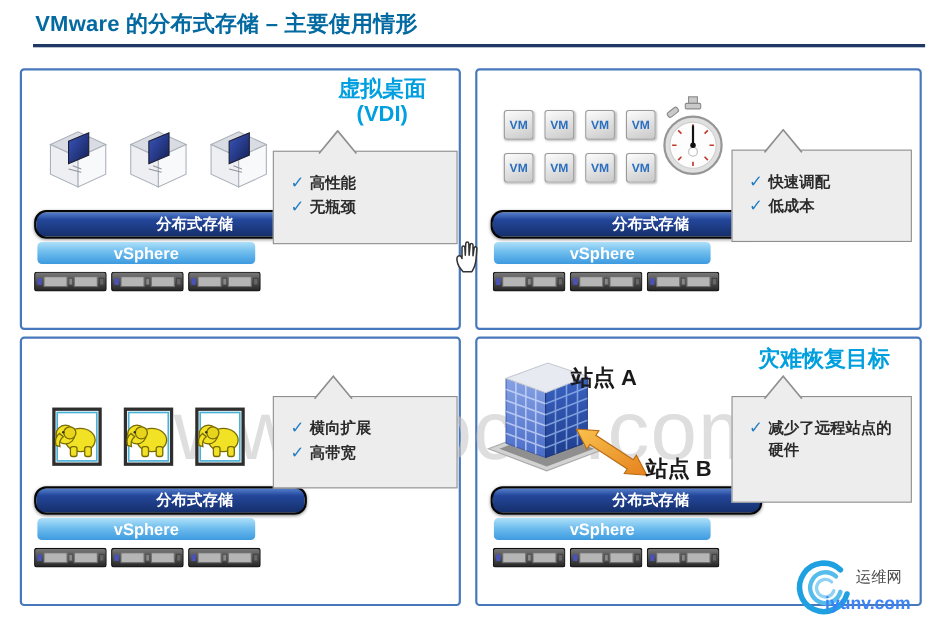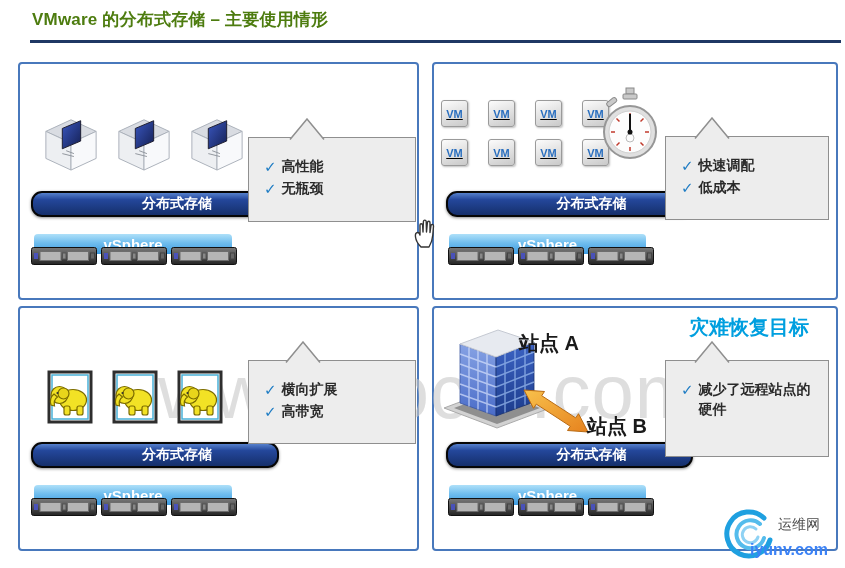--- a/index.html
+++ b/index.html
@@ -1,19 +1,19 @@
 <!DOCTYPE html>
 <html><head>
 <meta charset="utf-8">
 <style>
   html,body{margin:0;padding:0;}
   body{width:845px;height:568px;background:#fff;font-family:"Liberation Sans","DejaVu Sans",sans-serif;overflow:hidden;}
   .slide{position:relative;width:845px;height:568px;background:#fff;overflow:hidden;}
 
-  .page-title{position:absolute;left:32px;top:8px;margin:0;font-size:17px;font-weight:bold;color:#4d7c0f;letter-spacing:.2px;}
+  .page-title{position:absolute;left:32px;top:8px;margin:0;font-size:20px;font-weight:bold;color:#0369a1;letter-spacing:.2px;}
   .title-rule{position:absolute;left:30px;top:40px;width:811px;height:3px;background:#1F3864;}
 
   .quad{position:absolute;background:#fff;border:2px solid #4878BC;border-radius:4px;}
   .q1{left:18px;top:62px;width:397px;height:234px;}
   .q2{left:432px;top:62px;width:402px;height:234px;}
   .q3{left:18px;top:306px;width:397px;height:241px;}
   .q4{left:432px;top:306px;width:402px;height:241px;}
 
   .q-title{position:absolute;z-index:2;color:#009FDF;font-weight:bold;font-size:20px;text-align:center;line-height:1.15;}
   .q1 .q-title{left:245px;top:6px;width:165px;}
@@ -37,34 +37,34 @@
     background:linear-gradient(180deg,#5580CC 0%,#24479B 30%,#152F6B 100%);
     color:#fff;font-weight:bold;font-size:14px;display:flex;align-items:center;justify-content:center;
     box-shadow:0 1px 3px rgba(0,0,0,.45);padding-left:44px;}
   .q1 .storage-bar{left:11px;top:127px;width:200px;}
   .q2 .storage-bar{left:12px;top:127px;width:199px;}
   .q3 .storage-bar{left:11px;top:134px;width:200px;}
   .q4 .storage-bar{left:12px;top:134px;width:199px;}
 
   .vsphere-bar{position:absolute;z-index:2;height:20px;border-radius:4px;
     background:linear-gradient(180deg,#AEE0F9 0%,#6FBDEE 45%,#3D9ADF 100%);
-    color:#fff;font-weight:bold;font-size:15px;display:flex;align-items:center;justify-content:center;margin-top:14px;}
+    color:#fff;font-weight:bold;font-size:15px;display:flex;align-items:center;justify-content:center;}
   .q1 .vsphere-bar{left:14px;top:156px;width:198px;}
   .q2 .vsphere-bar{left:15px;top:156px;width:197px;}
   .q3 .vsphere-bar{left:14px;top:163px;width:198px;}
   .q4 .vsphere-bar{left:15px;top:163px;width:197px;}
 
   .rack-row{position:absolute;z-index:2;display:flex;gap:4px;}
   .q1 .rack-row{left:11px;top:183px;}
   .q2 .rack-row{left:14px;top:183px;}
   .q3 .rack-row{left:11px;top:190px;}
   .q4 .rack-row{left:14px;top:190px;}
 
   .cube-row{position:absolute;z-index:2;left:22px;top:48px;display:flex;gap:15px;}
-  .vm-grid{position:absolute;z-index:2;left:7px;top:36px;display:grid;grid-template-columns:repeat(4,27px);grid-auto-rows:27px;gap:12px 20px;text-decoration:underline;}
+  .vm-grid{position:absolute;z-index:2;left:24px;top:36px;display:grid;grid-template-columns:repeat(4,27px);grid-auto-rows:27px;gap:12px 10px;}
   .vm{background:linear-gradient(160deg,#FCFCFC,#C9C9C9);border:1px solid #9A9A9A;border-radius:3px;
     display:flex;align-items:center;justify-content:center;font-size:11px;font-weight:bold;color:#2A6FBF;
     box-shadow:1px 1px 2px rgba(0,0,0,.25);}
   .stopwatch{position:absolute;z-index:2;left:166px;top:22px;}
   .ele-row{position:absolute;z-index:2;left:27px;top:62px;display:flex;gap:19px;}
   .building{position:absolute;z-index:2;left:8px;top:2px;}
   .site-label{position:absolute;z-index:2;font-size:20px;font-weight:bold;color:#1a1a1a;}
   .site-a{left:85px;top:22px;}
   .site-b{left:153px;top:105px;}
   .dr-arrow{position:absolute;z-index:2;left:82px;top:76px;}
@@ -106,20 +106,24 @@
     </linearGradient>
   </defs>
 </svg>
 
 <div class="slide">
 
   <h1 class="page-title">VMware 的分布式存储 – 主要使用情形</h1>
   <div class="title-rule"></div>
 
   <section class="quad q1">
+    <div class="q-title">
+      <div>虚拟桌面</div>
+      <div>(VDI)</div>
+    </div>
 
     <div class="cube-row">
       <svg class="cube" width="58" height="60" viewBox="0 0 60 62">
         <polygon points="4,20 30,8 56,20 30,32" fill="#D9DCE2" stroke="#AAB0BA"></polygon>
         <polygon points="4,20 30,32 30,60 4,48" fill="#EDEFF2" stroke="#AAB0BA"></polygon>
         <polygon points="30,32 56,20 56,48 30,60" fill="#F8F9FB" stroke="#AAB0BA"></polygon>
         <polygon points="21,17 40,9 40,30 21,38" fill="url(#scr)" stroke="#1C1C2E"></polygon>
         <path d="M25,40 l8,3 M21,43 l12,3" stroke="#8F949C" fill="none"></path>
       </svg>
       <svg class="cube" width="58" height="60" viewBox="0 0 60 62">

